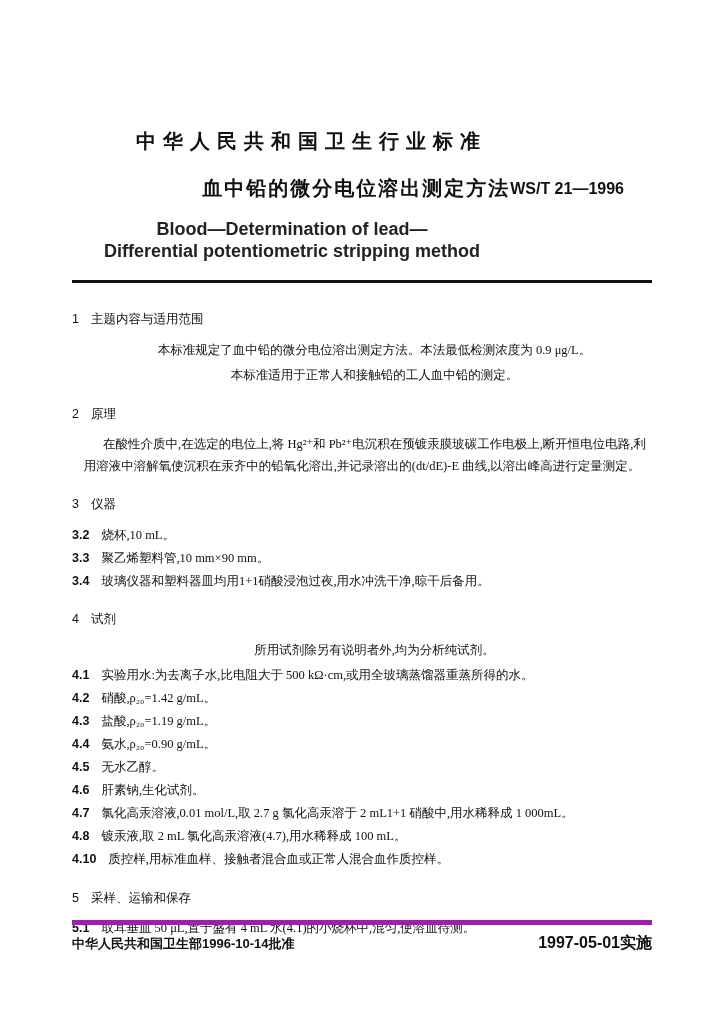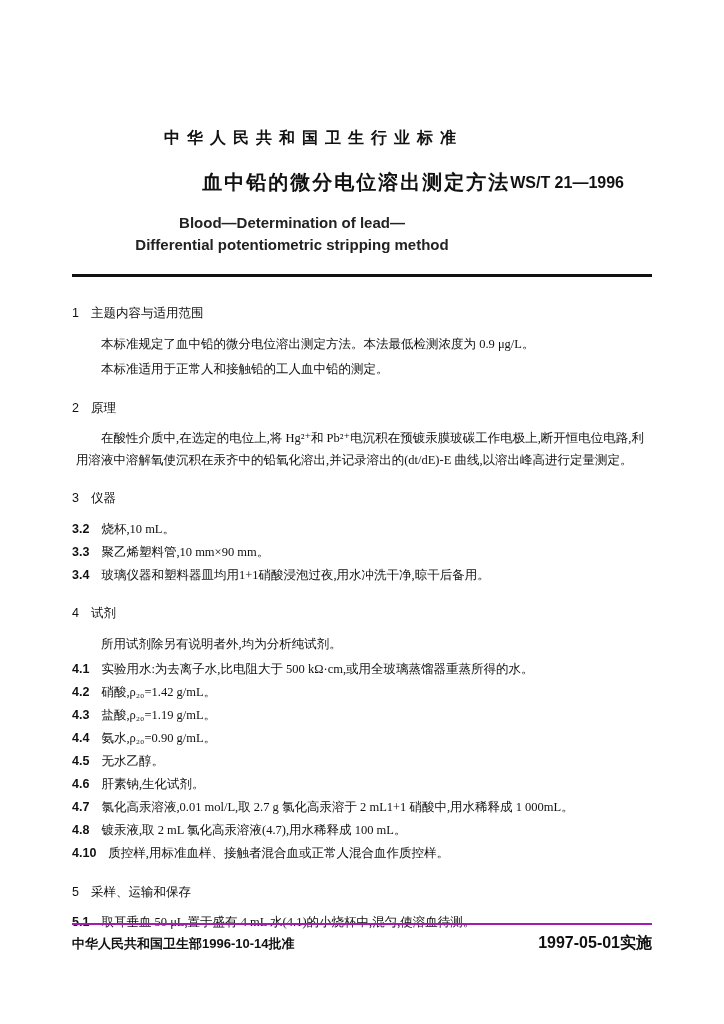--- a/index.html
+++ b/index.html
@@ -14,24 +14,24 @@
     margin: 0 auto;
     background: #ffffff;
     color: #111111;
     font-family: "Liberation Serif", "DejaVu Serif", serif;
     box-sizing: border-box;
     padding: 40px 72px 0 72px;
     overflow: hidden;
   }
   .std-type {
     margin-top: 88px;
-    margin-left: 92px;
+    margin-left: 64px;
     font-family: Liberation Sans, sans-serif;
     font-weight: bold;
-    font-size: 16px;
+    font-size: 20px;
     letter-spacing: 7px;
   }
   .title-row {
     display: flex;
     align-items: center;
     justify-content: flex-end;
     margin-top: 20px;
   }
   .doc-title {
     margin: 0 0 0 70px;
@@ -48,21 +48,21 @@
     white-space: nowrap;
   }
   .en-wrap {
     width: 440px;
     text-align: center;
     margin-top: 16px;
   }
   .en-line {
     font-family: "Liberation Sans", "DejaVu Sans", sans-serif;
     font-weight: bold;
-    font-size: 15px;
+    font-size: 18px;
     line-height: 22px;
     color: #222;
   }
   .header-rule {
     height: 3px;
     background: #111;
     margin-top: 18px;
   }
   .body-text {
     margin-top: 26px;
@@ -72,39 +72,40 @@
   .sec-heading {
     font-family: "Liberation Sans", "DejaVu Sans", sans-serif;
     font-weight: normal;
     font-size: 12.5px;
     margin: 17px 0 9px 0;
   }
   .sec-heading .h-num { margin-right: 12px; }
   .para {
     margin: 4px;
     text-indent: 2em;
+    text-align: center;
   }
   .clause {
     margin: 1.5px 0;
     text-indent: 0;
   }
   .c-num {
     font-family: "Liberation Sans", "DejaVu Sans", sans-serif;
     font-weight: bold;
     margin-right: 12px;
   }
   .footer {
     position: absolute;
     left: 72px;
     right: 72px;
     bottom: 70px;
     display: flex;
     justify-content: space-between;
     align-items: baseline;
-    border-top: 2px solid #a21caf;
+    border-top: 5px solid #a21caf;
     padding-top: 8px;
   }
   .footer-left {
     font-family: "Liberation Sans", "DejaVu Sans", sans-serif;
     font-weight: bold;
     font-size: 13px;
   }
   .footer-right {
     font-family: "Liberation Sans", "DejaVu Sans", sans-serif;
     font-weight: bold;

